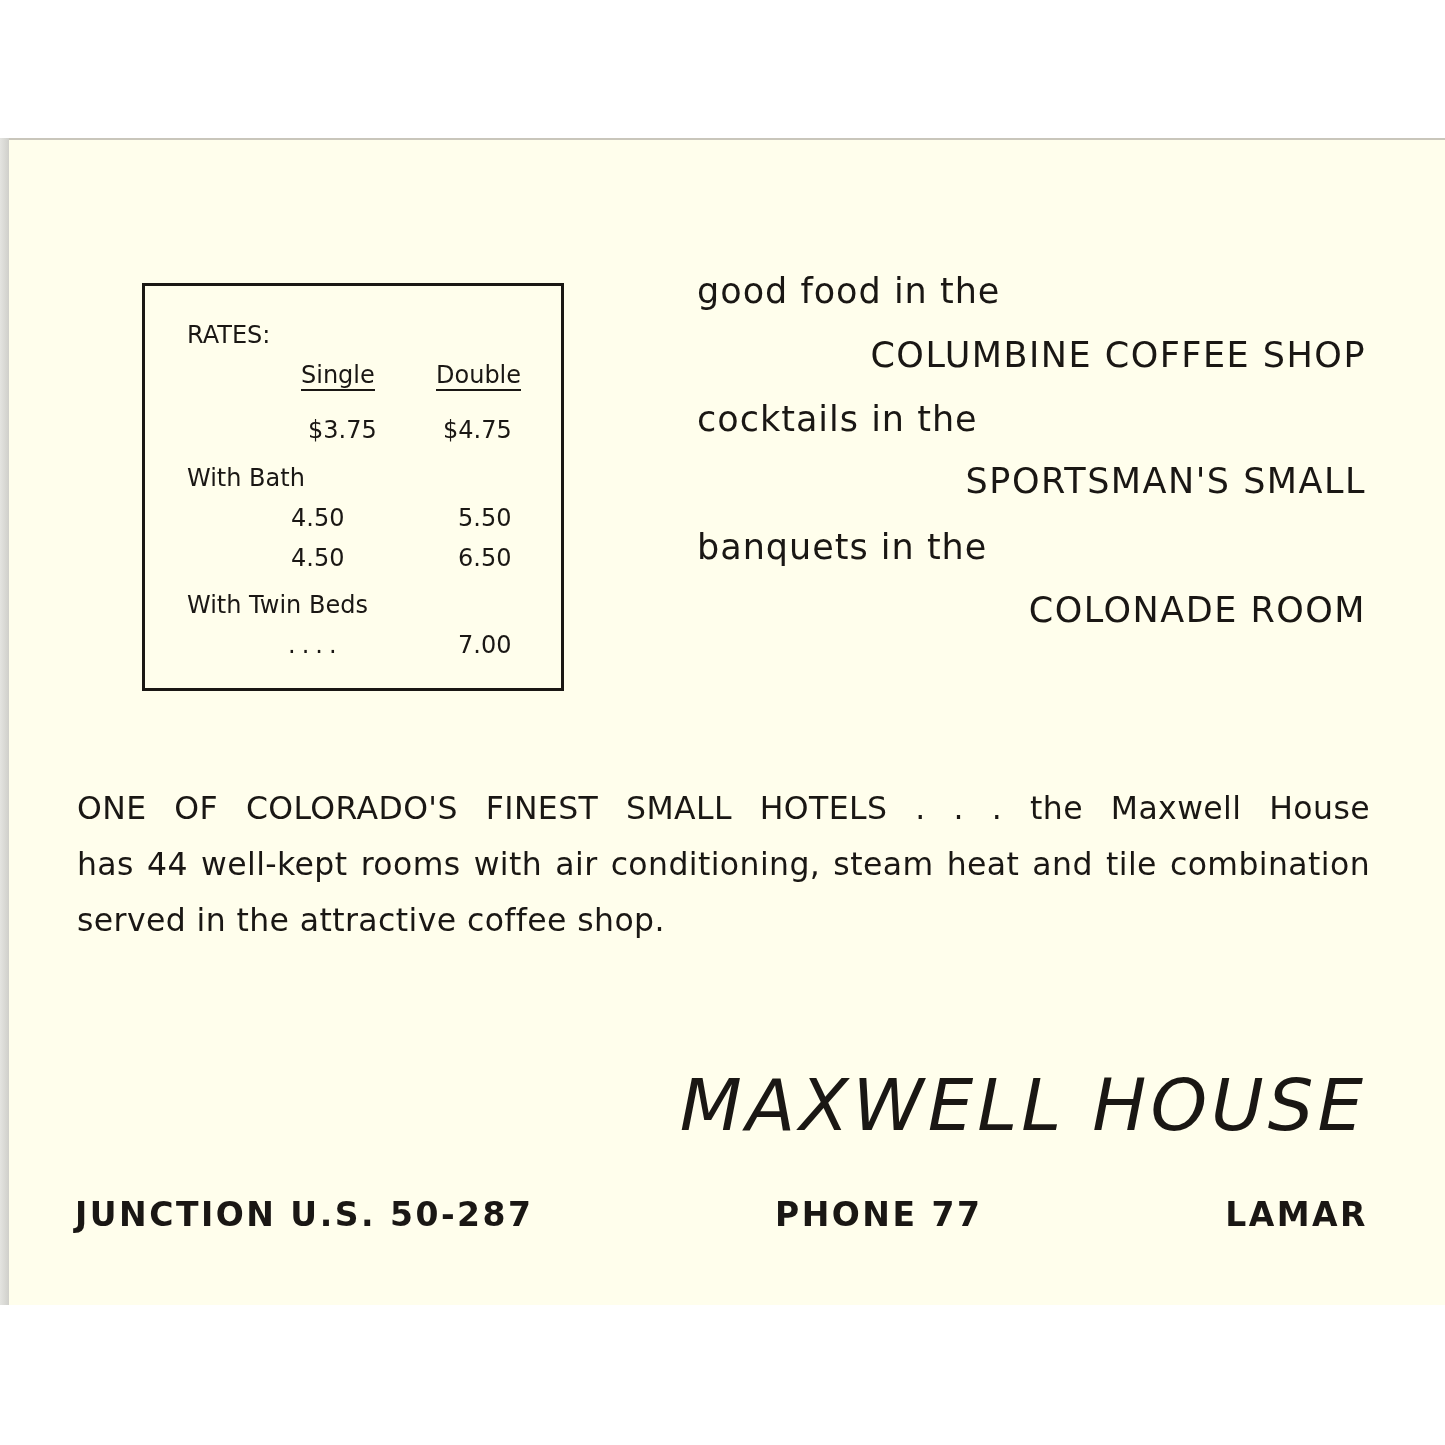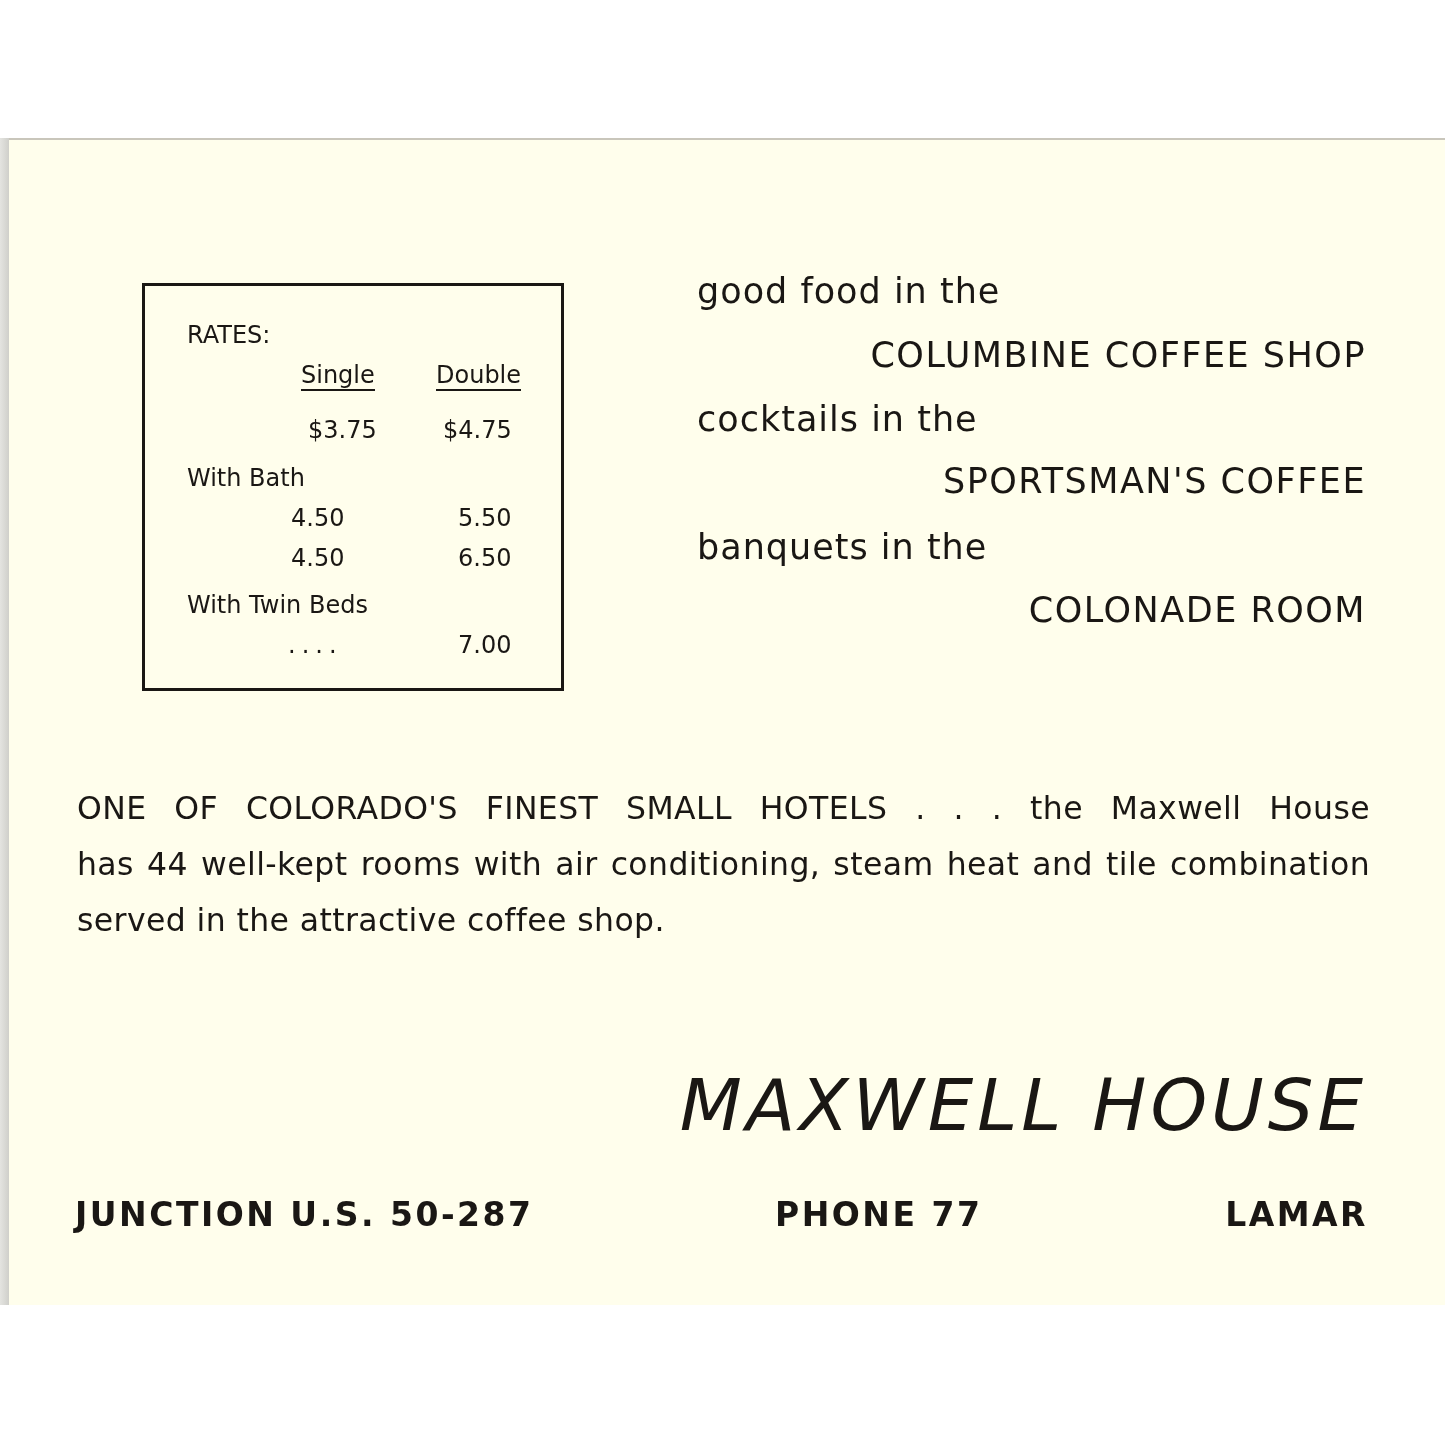--- a/index.html
+++ b/index.html
@@ -52,21 +52,21 @@
 
     <span class="t" style="left:42px; top:305px;">With Twin Beds</span>
     <span class="t" style="left:143px; top:345px; letter-spacing:6px;">....</span>
     <span class="t" style="left:313px; top:345px;">7.00</span>
   </div>
 
   <div class="venues">
     <span class="t" style="left:697px; top:133px;">good food in the</span>
     <span class="t v" style="top:197px;">COLUMBINE COFFEE SHOP</span>
     <span class="t" style="left:697px; top:261px;">cocktails in the</span>
-    <span class="t v" style="top:323px;">SPORTSMAN'S COFFEE</span>
+    <span class="t v" style="top:323px;">SPORTSMAN'S SMALL</span>
     <span class="t" style="left:697px; top:389px;">banquets in the</span>
     <span class="t v" style="top:452px;">COLONADE ROOM</span>
   </div>
 
   <div class="desc" style="top:642px;">
     <span class="line">ONE OF COLORADO'S FINEST SMALL HOTELS . . . the Maxwell House</span>
     <span class="line">has 44 well-kept rooms with air conditioning, steam heat and tile combination</span>
     <span class="line last">served in the attractive coffee shop.</span>
   </div>
 

